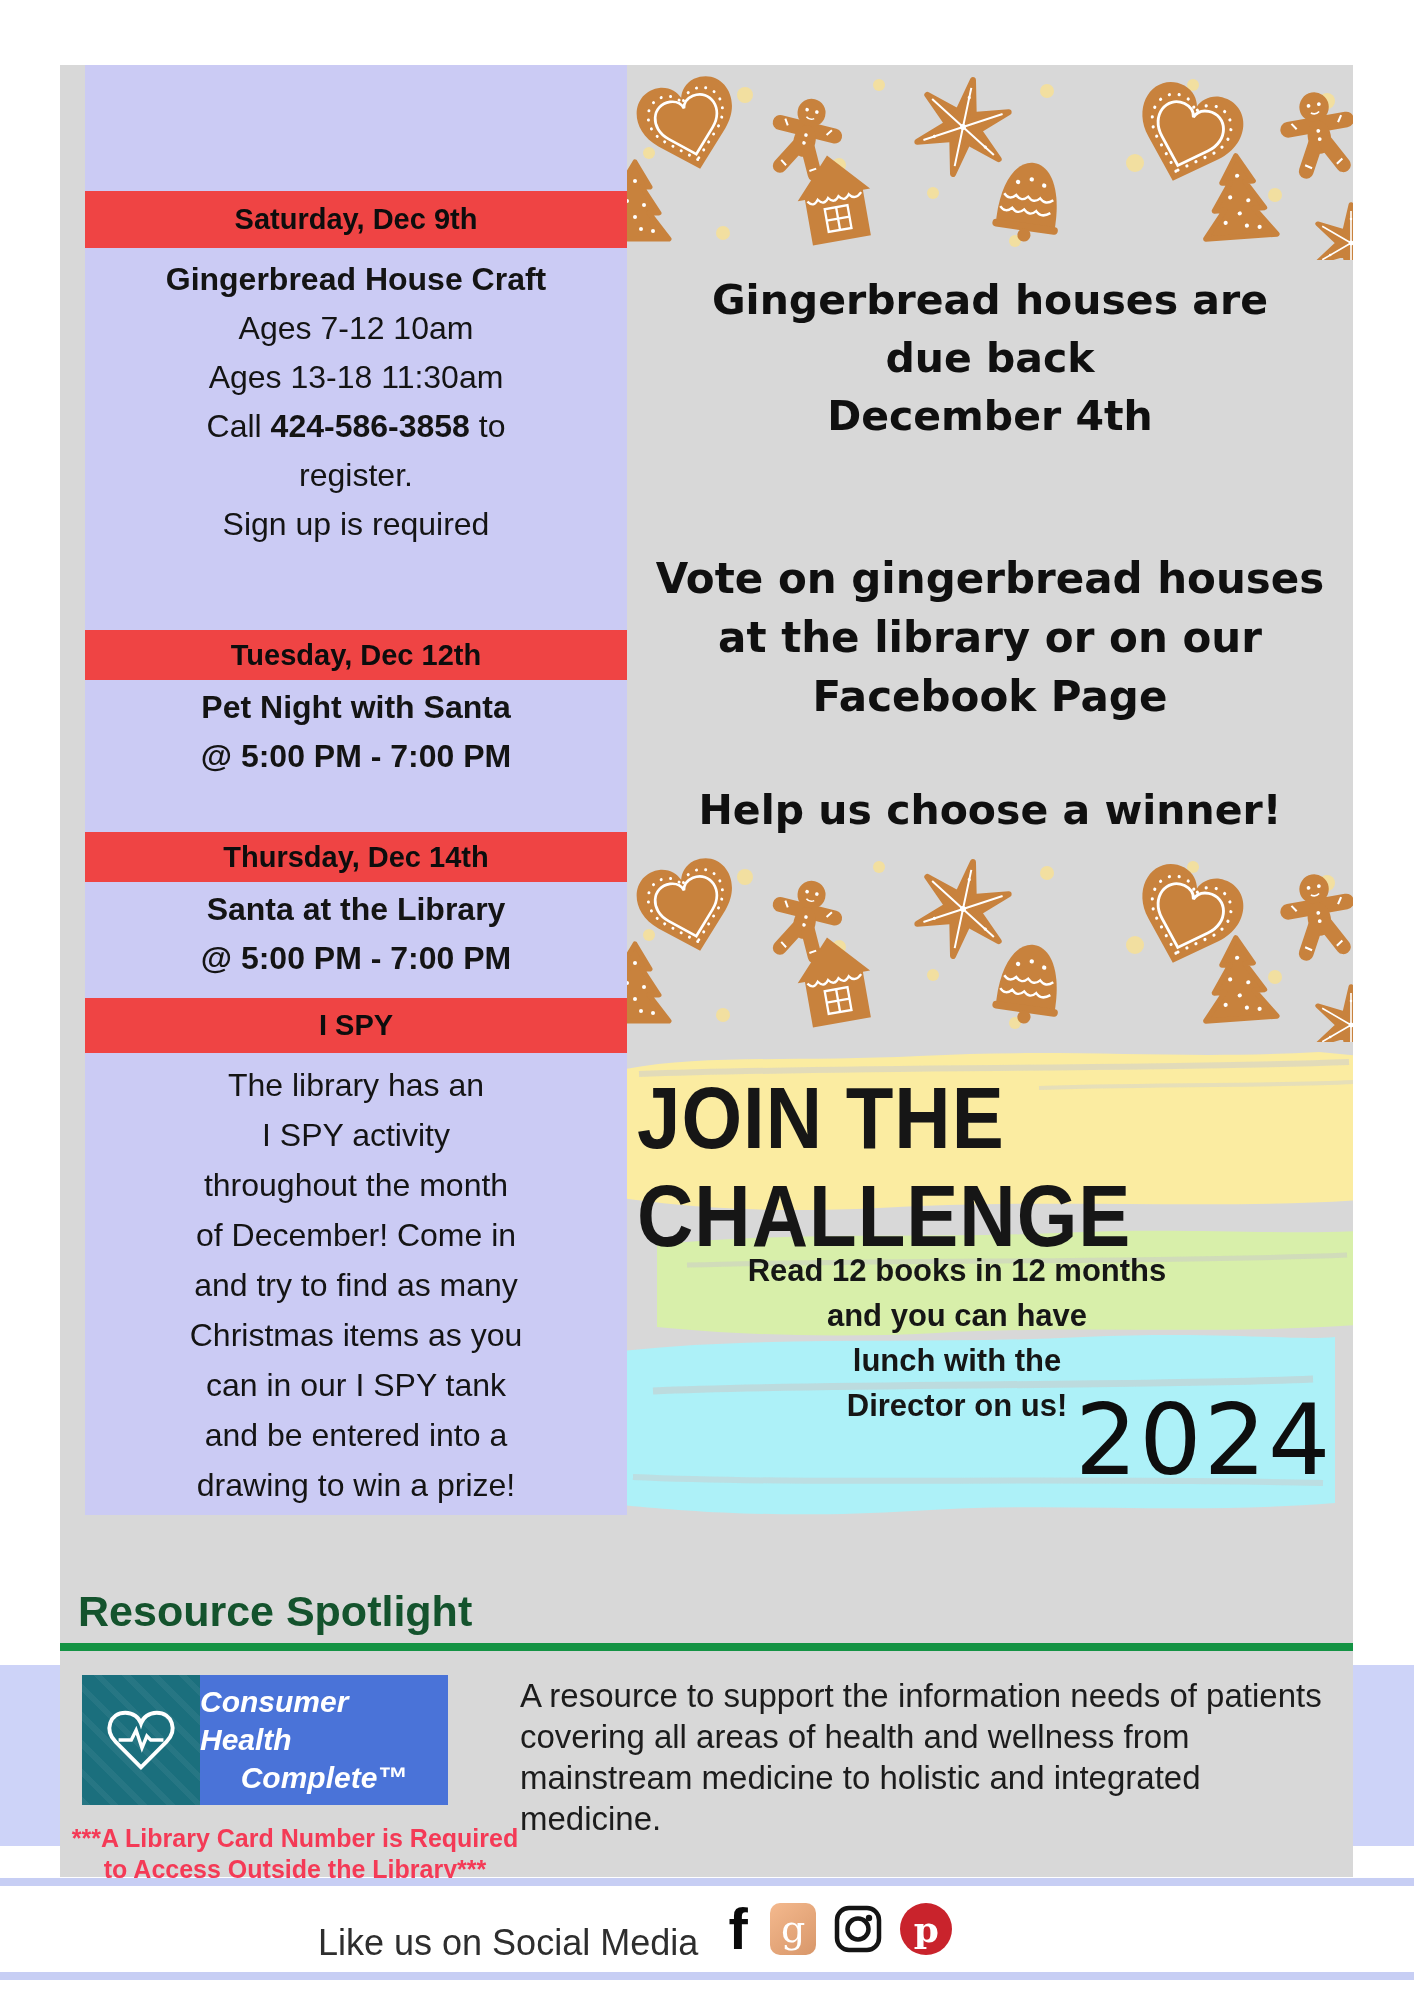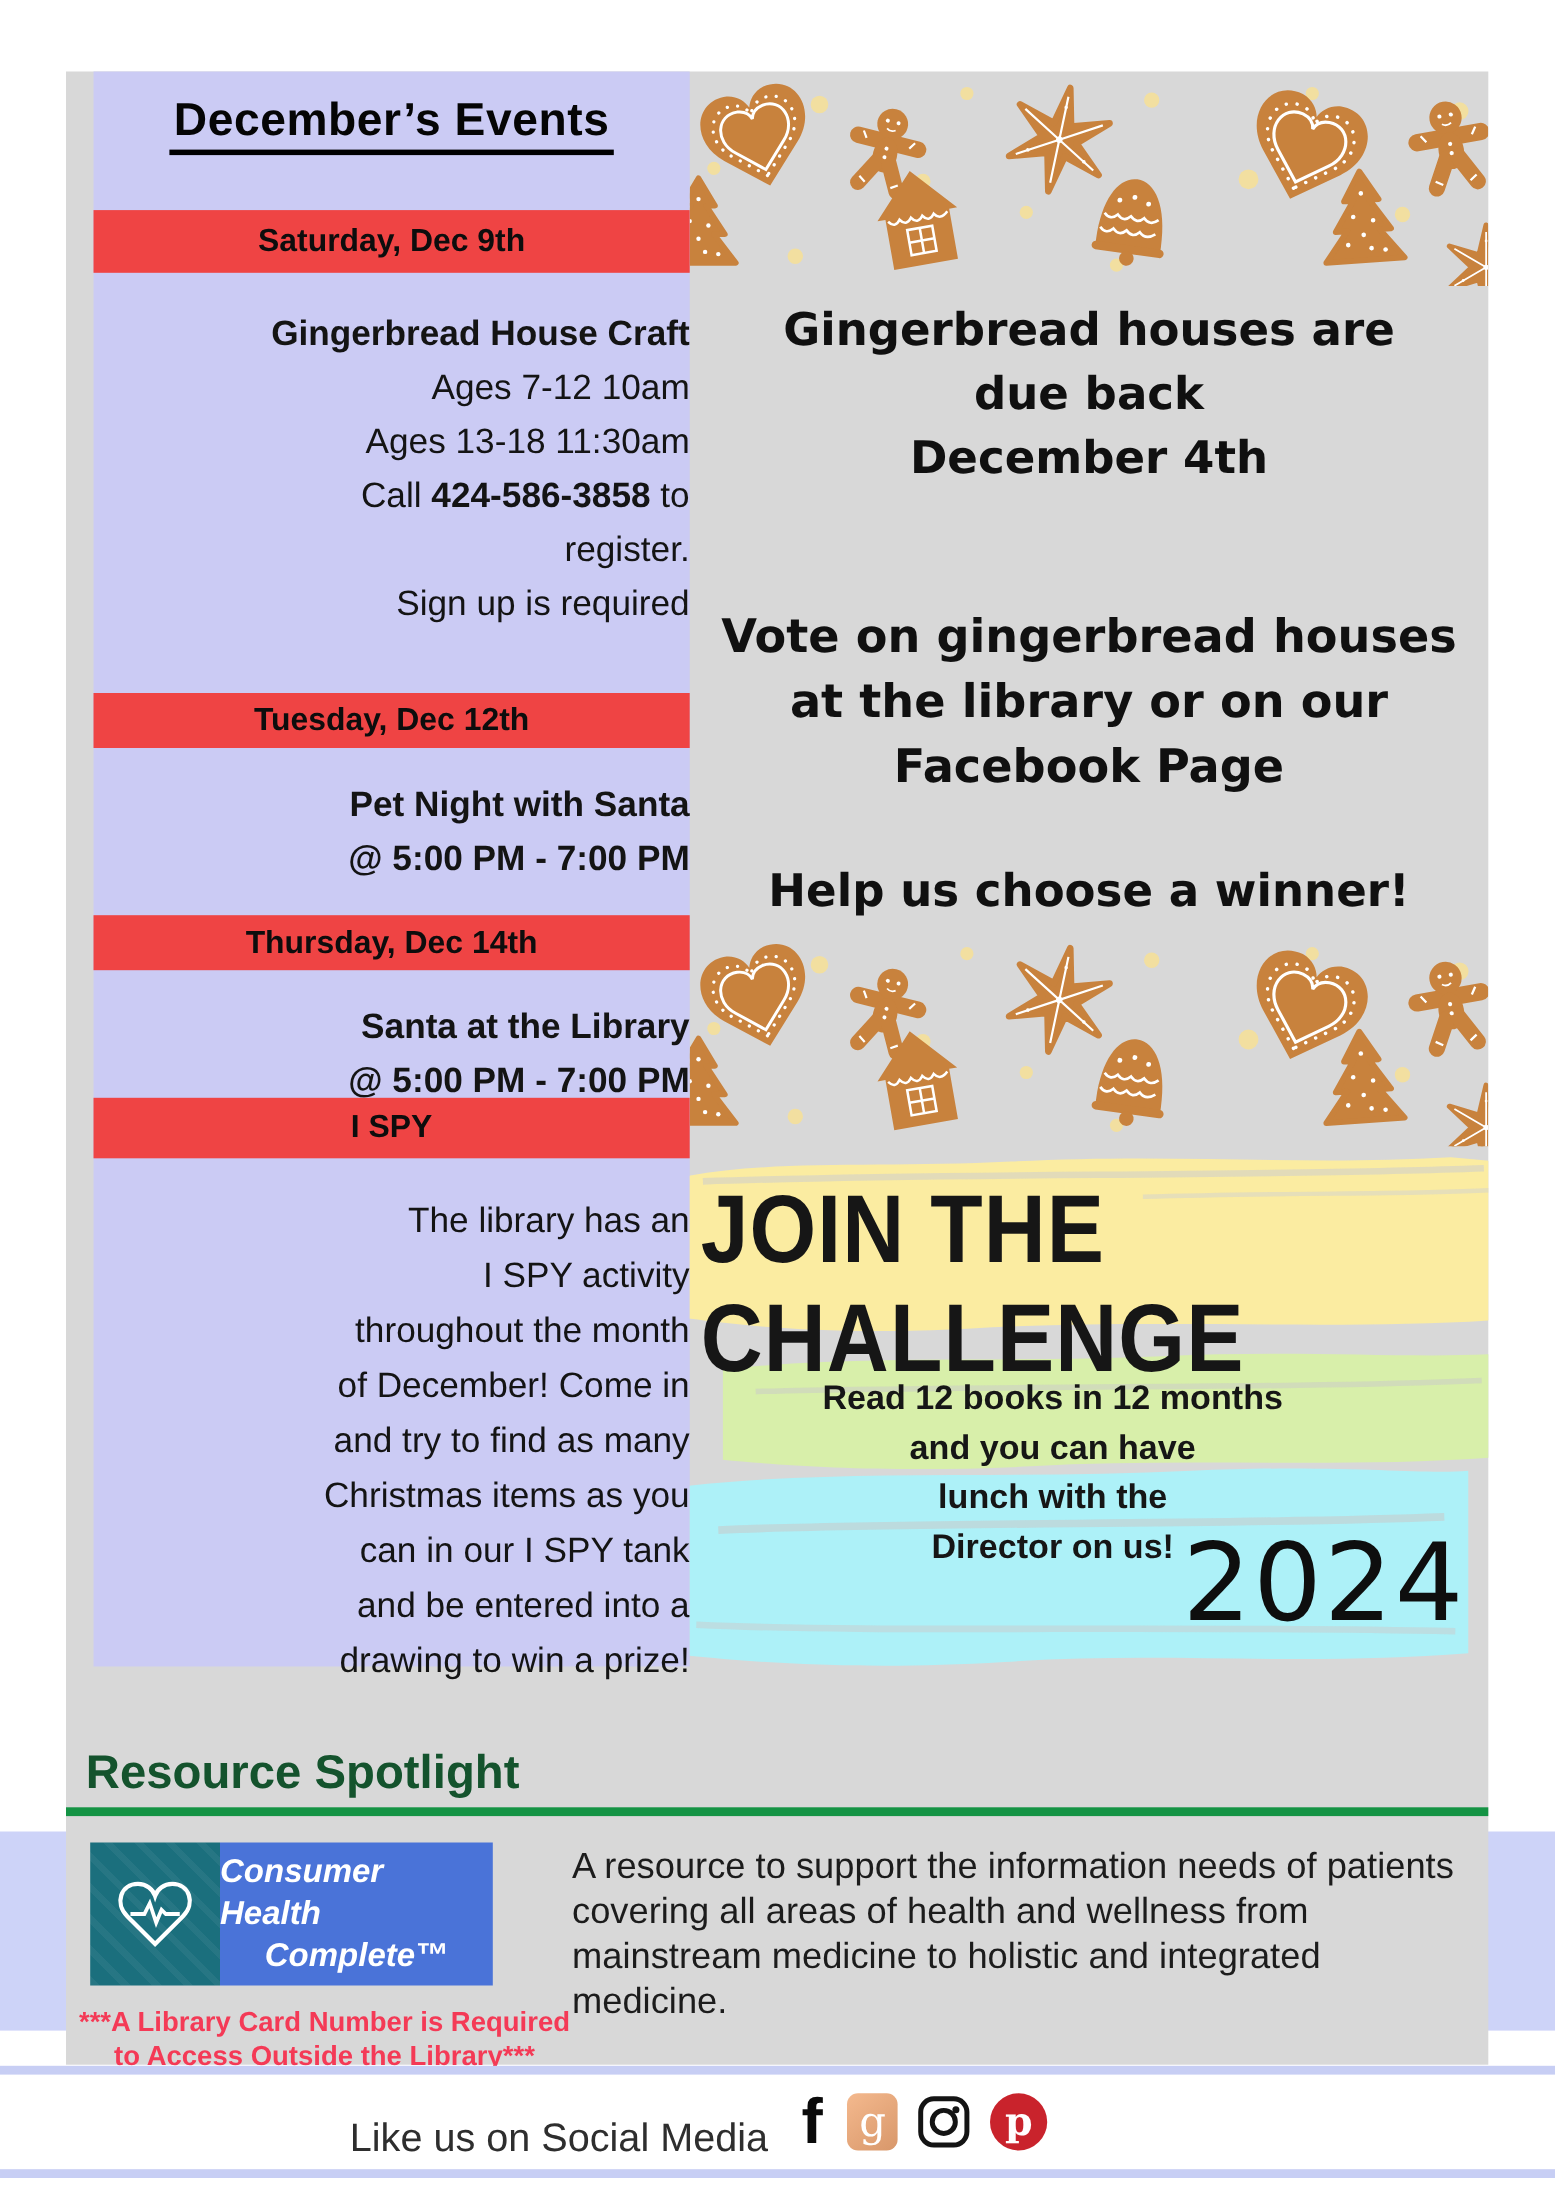--- a/index.html
+++ b/index.html
@@ -8,21 +8,21 @@
   .band-lavender{position:absolute;left:0;top:1665px;width:100%;height:181px;background:#cdd3f8;}
   .flyer{position:absolute;left:60px;top:65px;width:1293px;height:1812px;background:#d8d8d8;}
 
   
   .left-col{position:absolute;left:25px;top:0;width:542px;height:1450px;background:#cbcbf4;}
   .col-title-wrap{padding-top:20px;text-align:center;}
   .col-title{display:inline-block;font-size:42px;font-weight:800;letter-spacing:0.5px;
              border-bottom:5px solid #000;padding:0 4px 3px;color:#050505;}
   .evt-band{position:absolute;left:0;width:100%;background:#ef4444;color:#0d0d0d;
             font-weight:700;font-size:29px;display:flex;align-items:center;justify-content:center;}
-  .evt-lines{position:absolute;left:0;width:100%;text-align:right;font-size:32px;line-height:49px;color:#141414;margin-top:24px;}
+  .evt-lines{position:absolute;left:0;width:100%;text-align:center;font-size:32px;line-height:49px;color:#141414;}
   .evt-lines.bold-all{font-weight:700;}
   .ispy-lines{line-height:50px;}
   .b{font-weight:700;}
 
   
   .right-col{position:absolute;left:567px;top:0;width:726px;height:1460px;overflow:hidden;}
   .cookie-border{position:absolute;left:0;width:726px;height:195px;}
   .script{position:absolute;left:0;width:100%;text-align:center;color:#101010;
           font-family:cursive,"DejaVu Sans",sans-serif;font-weight:700;}
   .due{top:206px;font-size:41px;line-height:58px;}
@@ -151,23 +151,20 @@
     </g>
   </defs>
 </svg>
 
 <div class="page">
   <div class="band-lavender"></div>
 
   <div class="flyer">
 
     <div class="left-col">
-      <div class="col-title-wrap">
-        <span class="col-title">December’s Events</span>
-      </div>
 
       <div class="evt-band" style="top:126px;height:57px;">Saturday, Dec 9th</div>
       <div class="evt-lines" style="top:190px;">
         <div class="b">Gingerbread House Craft</div>
         <div>Ages 7-12 10am</div>
         <div>Ages 13-18 11:30am</div>
         <div><span>Call </span><span class="b">424-586-3858</span><span> to</span></div>
         <div>register.</div>
         <div>Sign up is required</div>
       </div>

